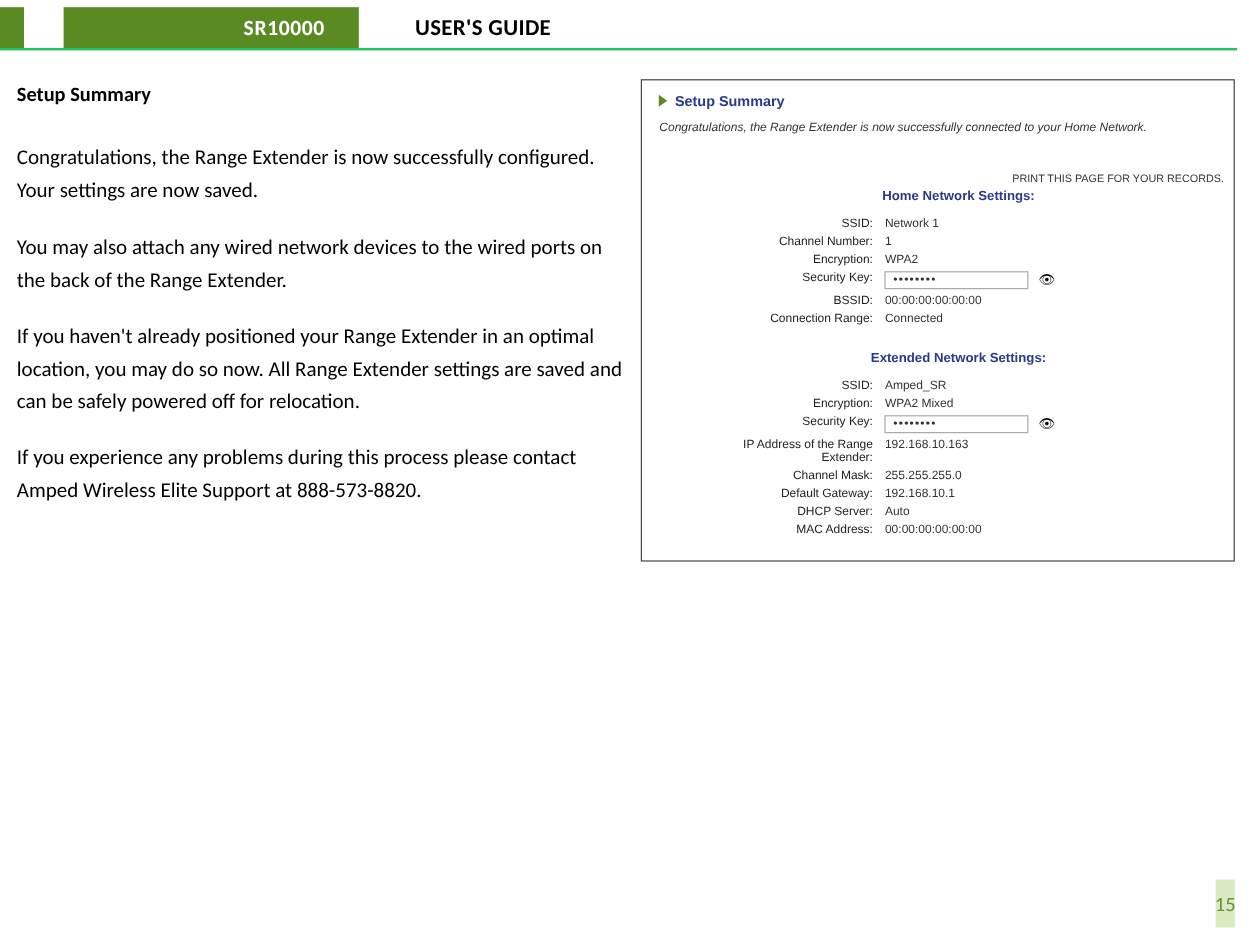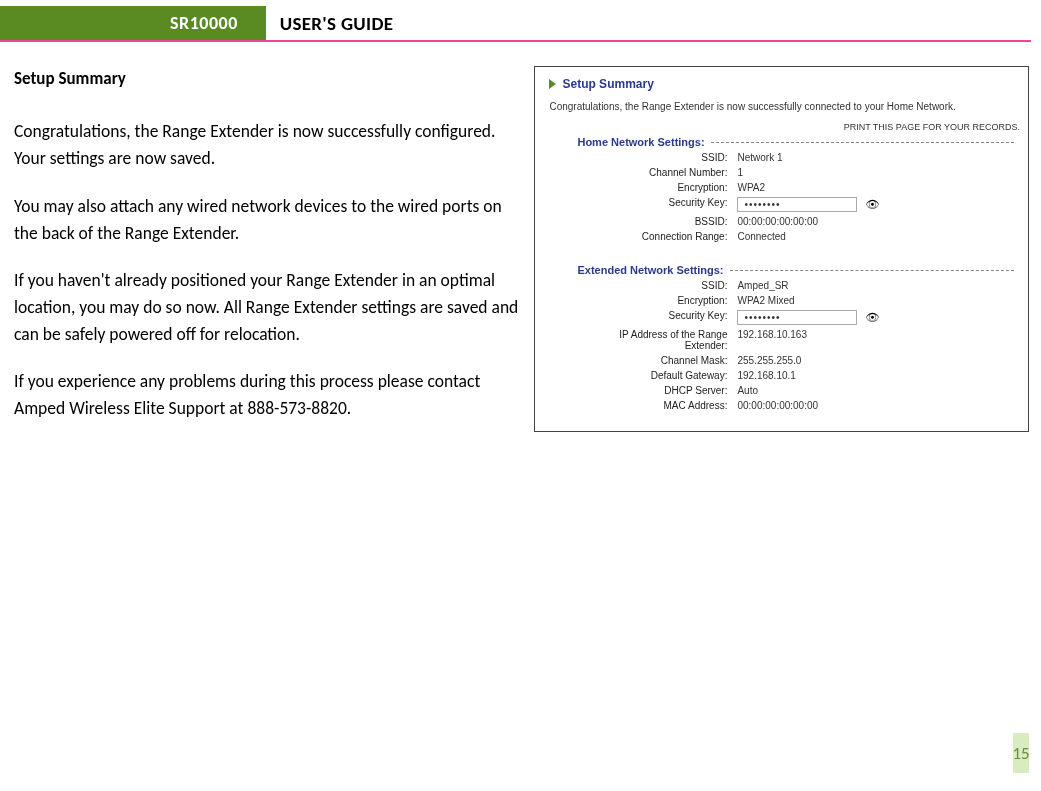--- a/index.html
+++ b/index.html
@@ -6,23 +6,24 @@
   body {
     width: 1041px;
     height: 791px;
     font-family: Calibri, Arial, sans-serif;
     background: #fff;
     position: relative;
   }
   .topbar {
     display: flex;
     align-items: stretch;
-    border-bottom: 2px solid #ec4899;
+    border-bottom: 2px solid #22c55e;
     height: 36px;
     margin: 6px 10px 0 0;
+    gap: 33px;
   }
   .topbar-left {
     width: 20px;
     background: #5a8a22;
   }
   .product-badge {
     background: #5a8a22;
     color: #fff;
     font-weight: bold;
     font-size: 18px;
@@ -79,22 +80,23 @@
     border-bottom: 5px solid transparent;
     border-left: 7px solid #5a8a22;
   }
   .ss-title {
     color: #2a3a8a;
     font-weight: bold;
     font-size: 12px;
   }
   .ss-congrats {
     font-size: 10px;
-    margin: 0 0 10px 6px;
+    margin: 0 0 32px 6px;
     color: #333;
+    font-style: italic;
   }
   .ss-print-caption {
     text-align: right;
     font-size: 9px;
     margin-bottom: 4px;
     color: #333;
   }
   .ss-print-btn-row { text-align: center; margin-bottom: 22px; }
   .ss-print-btn {
     font-size: 10px;
@@ -106,20 +108,21 @@
   }
   .ss-section-head {
     color: #2a3a8a;
     font-weight: bold;
     font-size: 11px;
     margin-left: 34px;
     margin-bottom: 2px;
     display: flex;
     align-items: center;
     gap: 6px;
+    flex-direction: column;
   }
   .ss-section-head .dashline {
     flex: 1;
     border-top: 1px dashed #888;
     height: 0;
     margin-right: 6px;
   }
   .ss-table {
     margin-bottom: 20px;
     margin-left: 34px;

